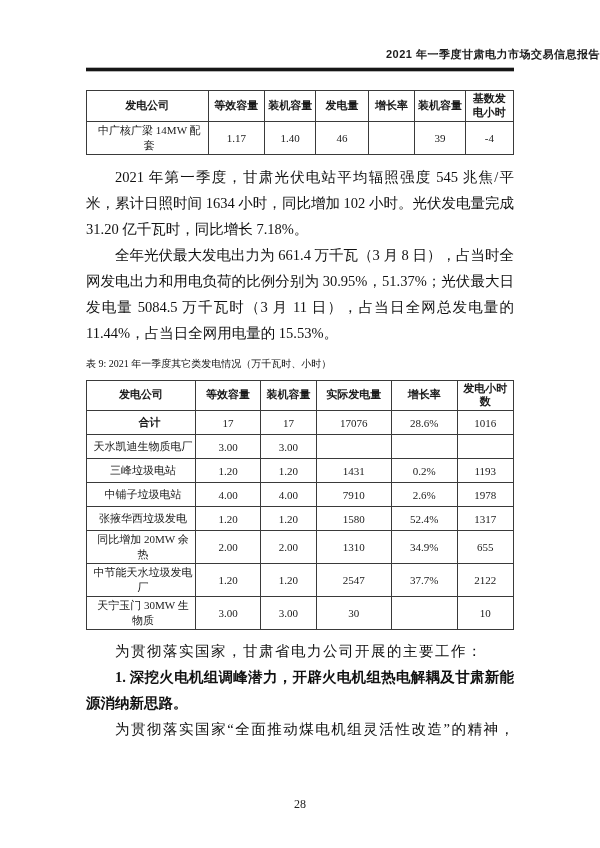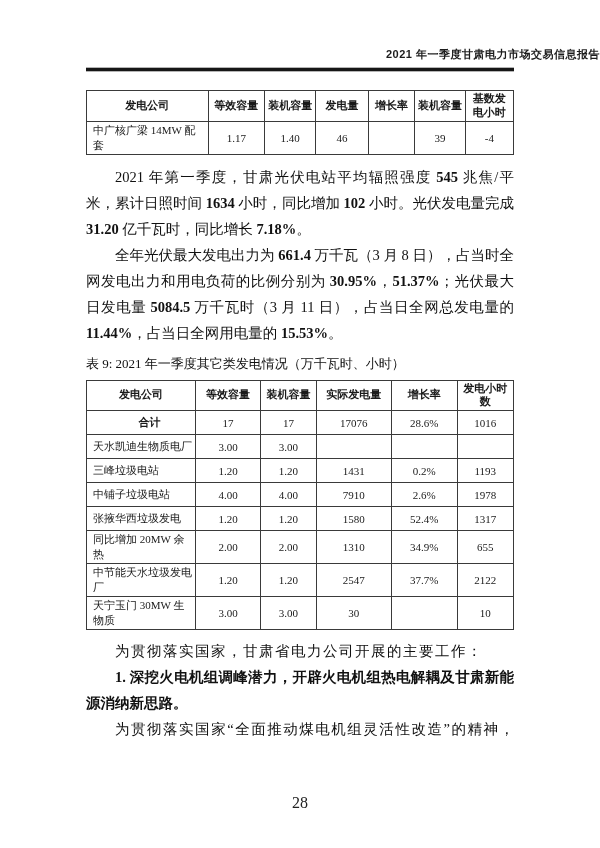--- a/index.html
+++ b/index.html
@@ -47,52 +47,52 @@
   th{
     font-family:"Liberation Sans","DejaVu Sans",sans-serif;
     font-weight:bold;
     line-height:1.25;
   }
   #table1{margin-top:11px;}
   #table1 th{height:26px;}
   #table1 td{height:19px;}
   #table9 th{height:22px;}
   #table9 td{height:21px;}
-  td.name{text-align:left;padding-left:6px;}
+  td.name{text-align:center;padding-left:6px;}
   td.name.center{text-align:center;padding-left:19px;}
   td.name.bold{font-weight:bold;}
   
   .para{
     margin:0;
     font-size:14.5px;
     line-height:26px;
     text-align:justify;
     text-justify:inter-character;
     text-indent:2em;
     color:#111;
   }
-  .para .num-bold{font-weight:bold;}
+  .para .num-bold{font-weight:normal;}
   .para.bold{font-weight:bold;}
   .para.jlast{text-align-last:justify;}
   .para.spread{letter-spacing:1.5px;}
   .block-top{margin-top:9px;}
   .block-bottom{margin-top:8px;}
   .caption{
     margin:8px 0 6px 0;
-    font-size:13px;
+    font-size:10px;
     line-height:20px;
     color:#111;
   }
   
   .footer{
     position:absolute;
     left:0;bottom:36px;
     width:100%;
     text-align:center;
-    font-size:16px;
+    font-size:12px;
     color:#222;
   }
 </style>
 </head>
 <body>
 
 <div class="page">
 
   <div class="header">
     <div class="header-title">2021 年一季度甘肃电力市场交易信息报告</div>

